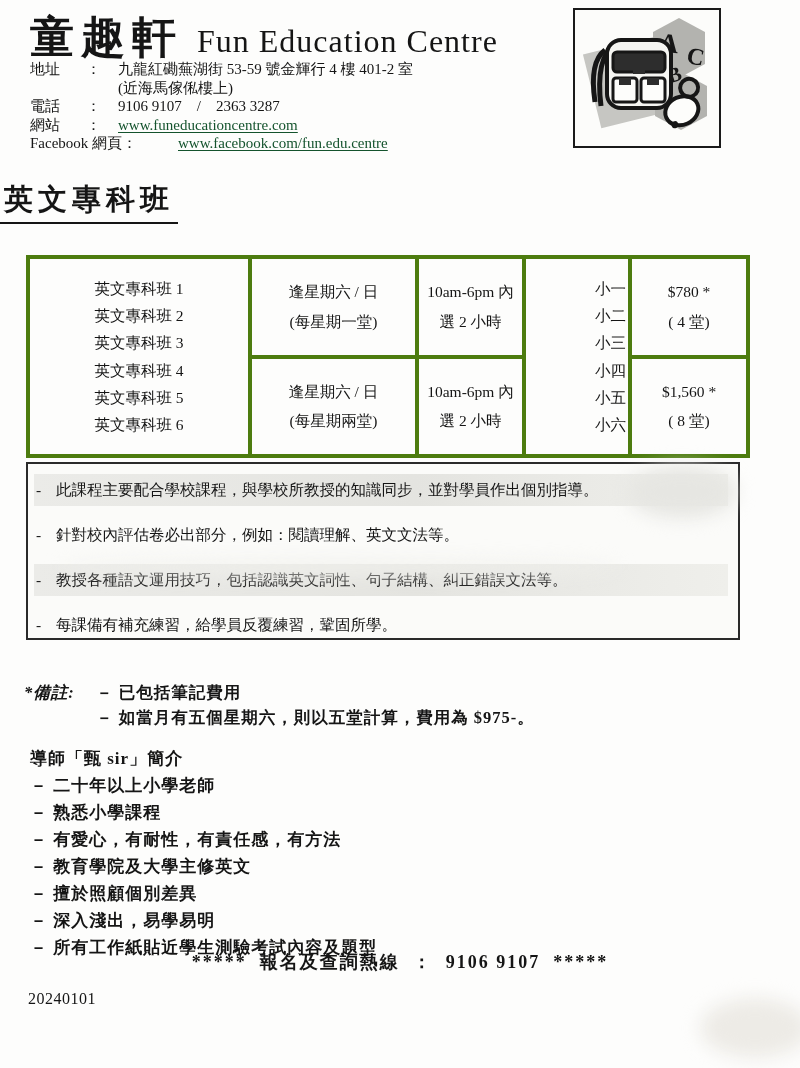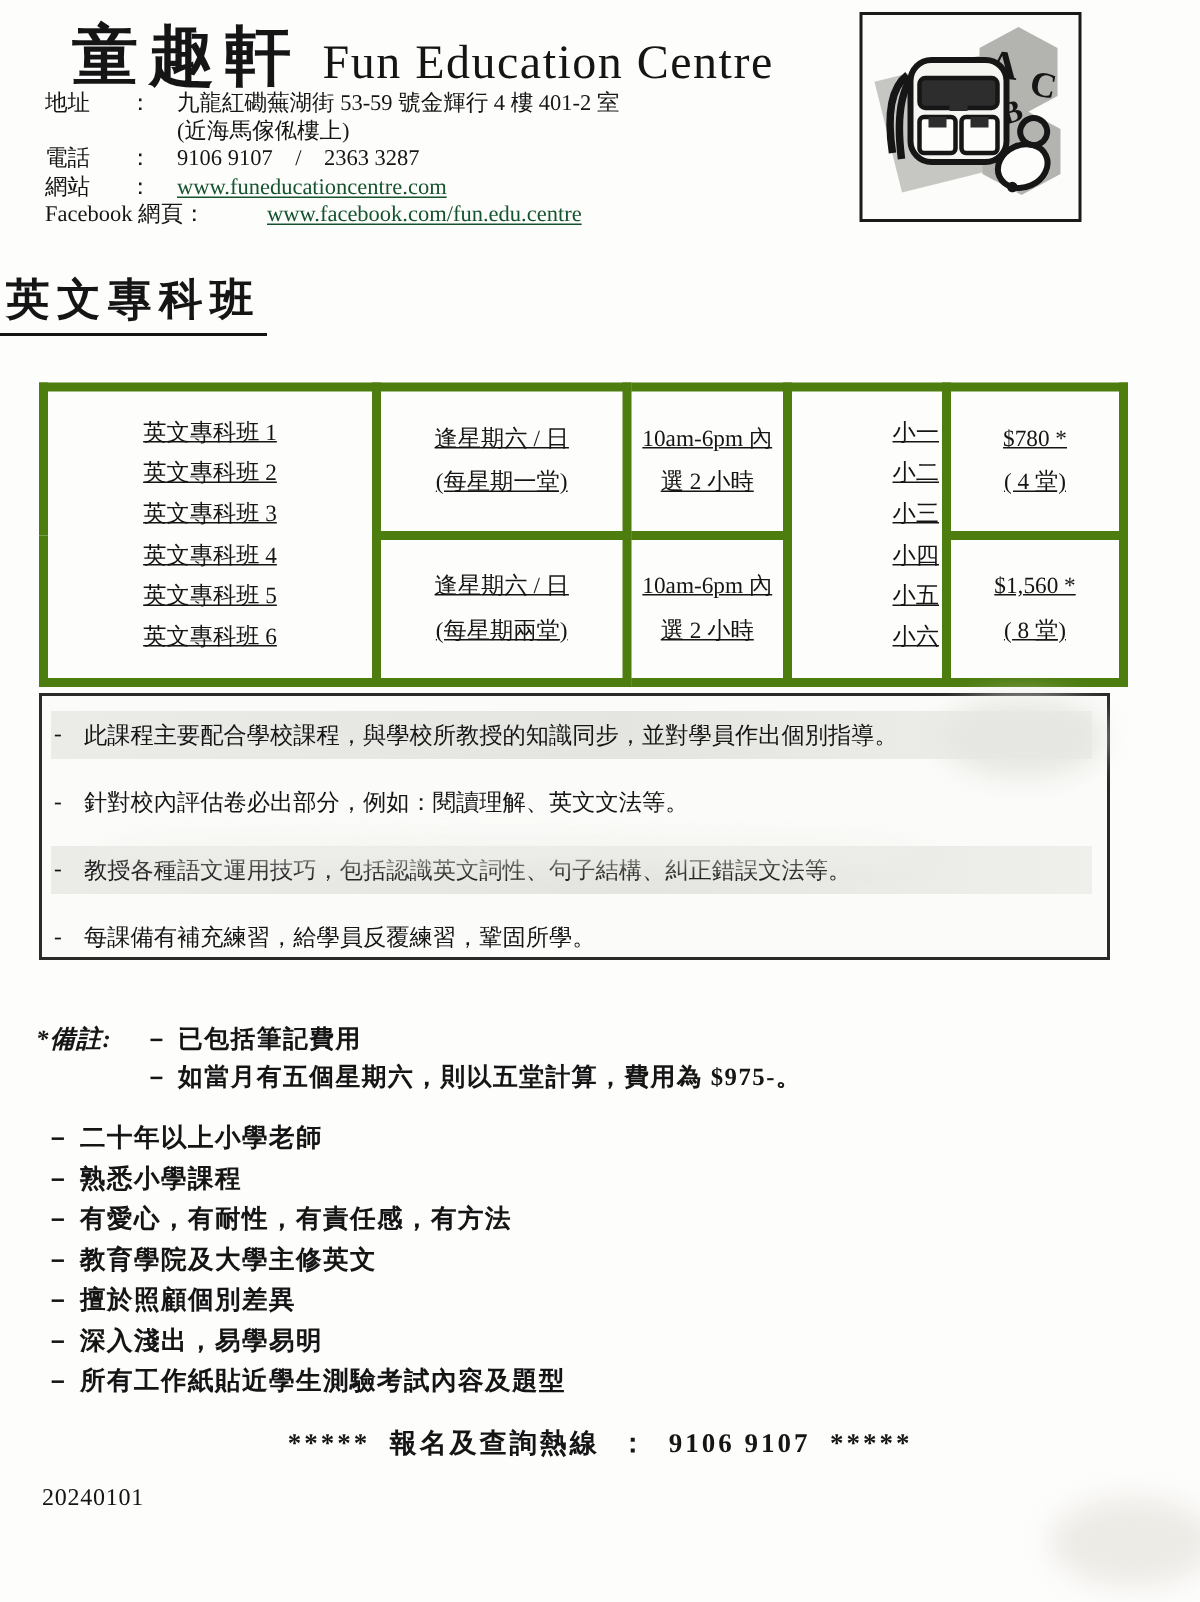--- a/index.html
+++ b/index.html
@@ -3,21 +3,21 @@
 <meta charset="utf-8">
 <style>
   * { margin:0; padding:0; box-sizing:border-box; }
   html,body { background:#ffffff; }
   body { font-family:"Liberation Serif","DejaVu Serif",serif; color:#151515; }
   .page {
     position:relative; width:800px; height:1068px; margin:0 auto;
     background:#fdfdfc; overflow:hidden;
   }
   
-  .org-line { position:absolute; top:8px; left:48px; white-space:nowrap; }
+  .org-line { position:absolute; top:8px; left:30px; white-space:nowrap; }
   .org-zh { font-size:44px; font-weight:bold; letter-spacing:7px; }
   .org-en { font-size:32px; margin-left:14px; letter-spacing:1px; }
   .contact { position:absolute; top:60px; left:30px; font-size:15px; line-height:18.5px; }
   .crow { white-space:nowrap; }
   .clabel { display:inline-block; min-width:56px; }
   .clabel.wide { min-width:148px; }
   .ccolon { display:inline-block; width:32px; }
   .indent { padding-left:88px; }
   .pre { white-space:pre; }
   a.link { color:#14532d; text-decoration:underline; text-underline-offset:2px; cursor:pointer; }
@@ -30,21 +30,21 @@
   .title-text {
     display:inline-block; font-size:29px; font-weight:bold; letter-spacing:5px;
     border-bottom:2.5px solid #151515; padding:0 4px 2px 4px;
   }
   
   table.sched {
     position:absolute; top:255px; left:26px; width:720px; height:203px;
     border-collapse:collapse; table-layout:fixed; text-align:center;
     font-size:15.5px; line-height:1.9;
   }
-  table.sched td { border:6px solid #4d7c0f; vertical-align:middle; padding:2px;text-decoration:underline; }
+  table.sched td { border:4px solid #4d7c0f; vertical-align:middle; padding:2px; }
   td.c1 { width:222px; line-height:1.75; }
   td.c2 { width:167px; }
   td.c3 { width:107px;margin-left:32px; }
   td.c4 { width:106px; line-height:1.75;text-align:right; }
   td.c5 { width:118px; }
   
   .features {
     position:absolute; top:462px; left:26px; width:714px; height:178px;
     border:2px solid #2a2a2a; background:#fbfbf9; padding:10px 10px 8px 6px;
     font-size:15.5px;
@@ -194,20 +194,21 @@
 
   <div class="remarks kai">
     <span class="rlabel">*備註:</span>
     <div>
       <div>－ 已包括筆記費用</div>
       <div>－ 如當月有五個星期六，則以五堂計算，費用為 $975-。</div>
     </div>
   </div>
 
   <div class="tutor kai">
+    <div>導師「甄 sir」簡介</div>
     <div>－ 二十年以上小學老師</div>
     <div>－ 熟悉小學課程</div>
     <div>－ 有愛心，有耐性，有責任感，有方法</div>
     <div>－ 教育學院及大學主修英文</div>
     <div>－ 擅於照顧個別差異</div>
     <div>－ 深入淺出，易學易明</div>
     <div>－ 所有工作紙貼近學生測驗考試內容及題型</div>
   </div>
 
   <div class="hotline kai pre">*****  報名及查詢熱線  ：  9106 9107  *****</div>

